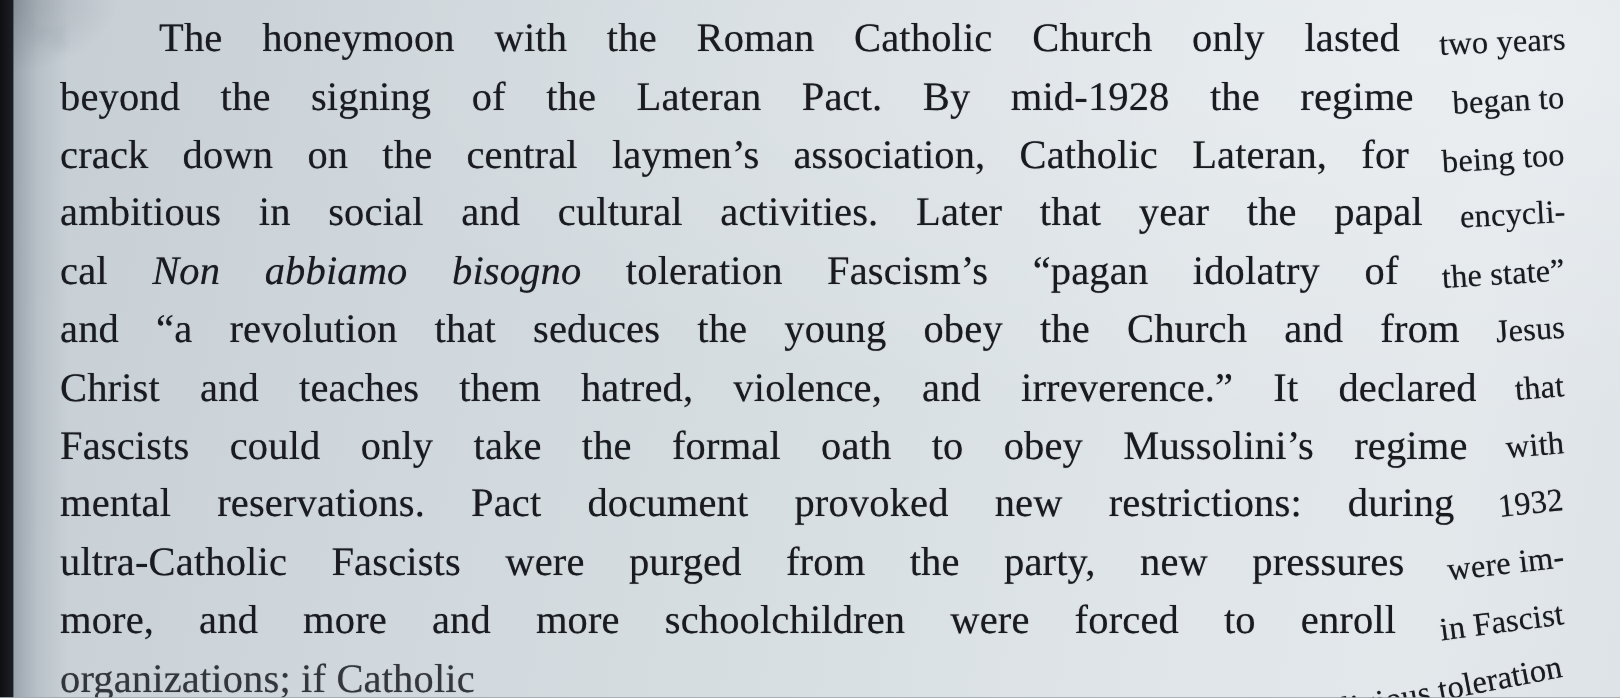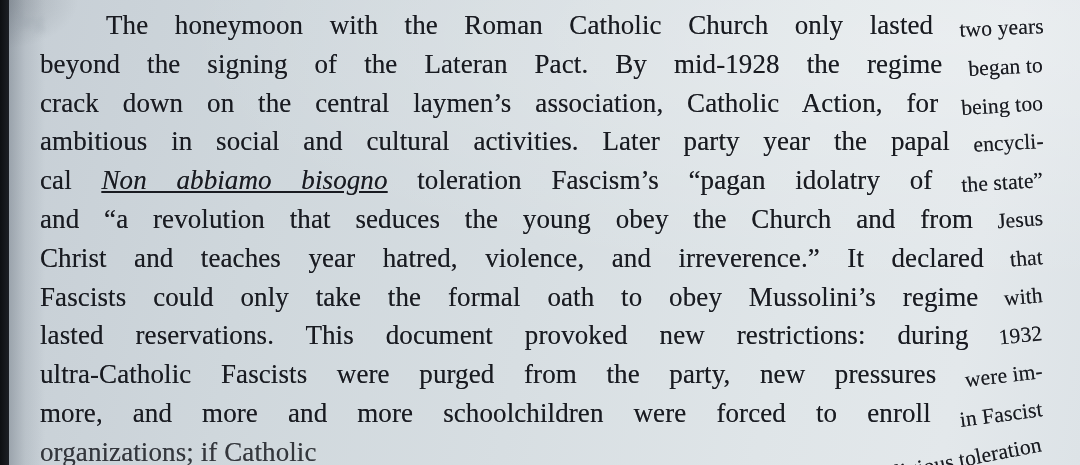--- a/index.html
+++ b/index.html
@@ -20,21 +20,21 @@
     color:#8d99a2; opacity:0.35; filter:blur(2px); }
 
   .text { position:absolute; left:40px; right:36px; top:6px; }
   .line {
     height:38.8px; line-height:38.8px; font-size:27px;
     text-align:justify; text-align-last:justify;
     letter-spacing:0.1px; overflow:visible;
     text-shadow:0 0 0.6px rgba(25,27,33,0.6);
   }
   .line.indent { padding-left:66px; }
-  .it { font-style:italic;text-decoration:underline; }
+  .it { font-style:italic; }
   .tail {
     display:inline-block; font-size:0.8em;
     transform:translateY(var(--dy,0px)) rotate(var(--rot,0deg));
     transform-origin:100% 85%;
   }
   .line.cutoff { display:flex; justify-content:space-between; text-align:left; }
   .line.cutoff .pre { opacity:0.85; }
 
   .line:nth-child(1)  { --rot:-2.5deg; --dy:-1px; }
   .line:nth-child(2)  { --rot:-3deg;   --dy:-1px; }
@@ -54,27 +54,27 @@
 
 <div class="page">
   <div class="corner-shade"></div>
   <div class="edge-shadow"></div>
   <div class="edge-black"></div>
   <div class="ghost">leg</div>
 
   <div class="text">
     <div class="line indent"><span class="pre">The honeymoon with the Roman Catholic Church only lasted</span> <span class="it"></span> <span class="mid"></span> <span class="tail">two years</span></div>
     <div class="line"><span class="pre">beyond the signing of the Lateran Pact. By mid-1928 the regime</span> <span class="it"></span> <span class="mid"></span> <span class="tail">began to</span></div>
-    <div class="line"><span class="pre">crack down on the central laymen’s association, Catholic Action, for</span> <span class="it"></span> <span class="mid"></span> <span class="tail">being too</span></div>
-    <div class="line"><span class="pre">ambitious in social and cultural activities. Later party year the papal</span> <span class="it"></span> <span class="mid"></span> <span class="tail">encycli-</span></div>
+    <div class="line"><span class="pre">crack down on the central laymen’s association, Catholic Lateran, for</span> <span class="it"></span> <span class="mid"></span> <span class="tail">being too</span></div>
+    <div class="line"><span class="pre">ambitious in social and cultural activities. Later that year the papal</span> <span class="it"></span> <span class="mid"></span> <span class="tail">encycli-</span></div>
     <div class="line"><span class="pre">cal</span> <span class="it">Non abbiamo bisogno</span> <span class="mid">toleration Fascism’s “pagan idolatry of</span> <span class="tail">the state”</span></div>
     <div class="line"><span class="pre">and “a revolution that seduces the young obey the Church and from</span> <span class="it"></span> <span class="mid"></span> <span class="tail">Jesus</span></div>
-    <div class="line"><span class="pre">Christ and teaches year hatred, violence, and irreverence.” It declared</span> <span class="it"></span> <span class="mid"></span> <span class="tail">that</span></div>
+    <div class="line"><span class="pre">Christ and teaches them hatred, violence, and irreverence.” It declared</span> <span class="it"></span> <span class="mid"></span> <span class="tail">that</span></div>
     <div class="line"><span class="pre">Fascists could only take the formal oath to obey Mussolini’s regime</span> <span class="it"></span> <span class="mid"></span> <span class="tail">with</span></div>
-    <div class="line"><span class="pre">lasted reservations. This document provoked new restrictions: during</span> <span class="it"></span> <span class="mid"></span> <span class="tail">1932</span></div>
+    <div class="line"><span class="pre">mental reservations. Pact document provoked new restrictions: during</span> <span class="it"></span> <span class="mid"></span> <span class="tail">1932</span></div>
     <div class="line"><span class="pre">ultra-Catholic Fascists were purged from the party, new pressures</span> <span class="it"></span> <span class="mid"></span> <span class="tail">were im-</span></div>
     <div class="line"><span class="pre">more, and more and more schoolchildren were forced to enroll</span> <span class="it"></span> <span class="mid"></span> <span class="tail">in Fascist</span></div>
     <div class="line cutoff">
         <span class="pre">organizations; if Catholic</span> 
         <span class="it"></span> 
         <span class="mid"></span> 
         <span class="tail">religious toleration</span>
       </div>
   </div>
 </div>

